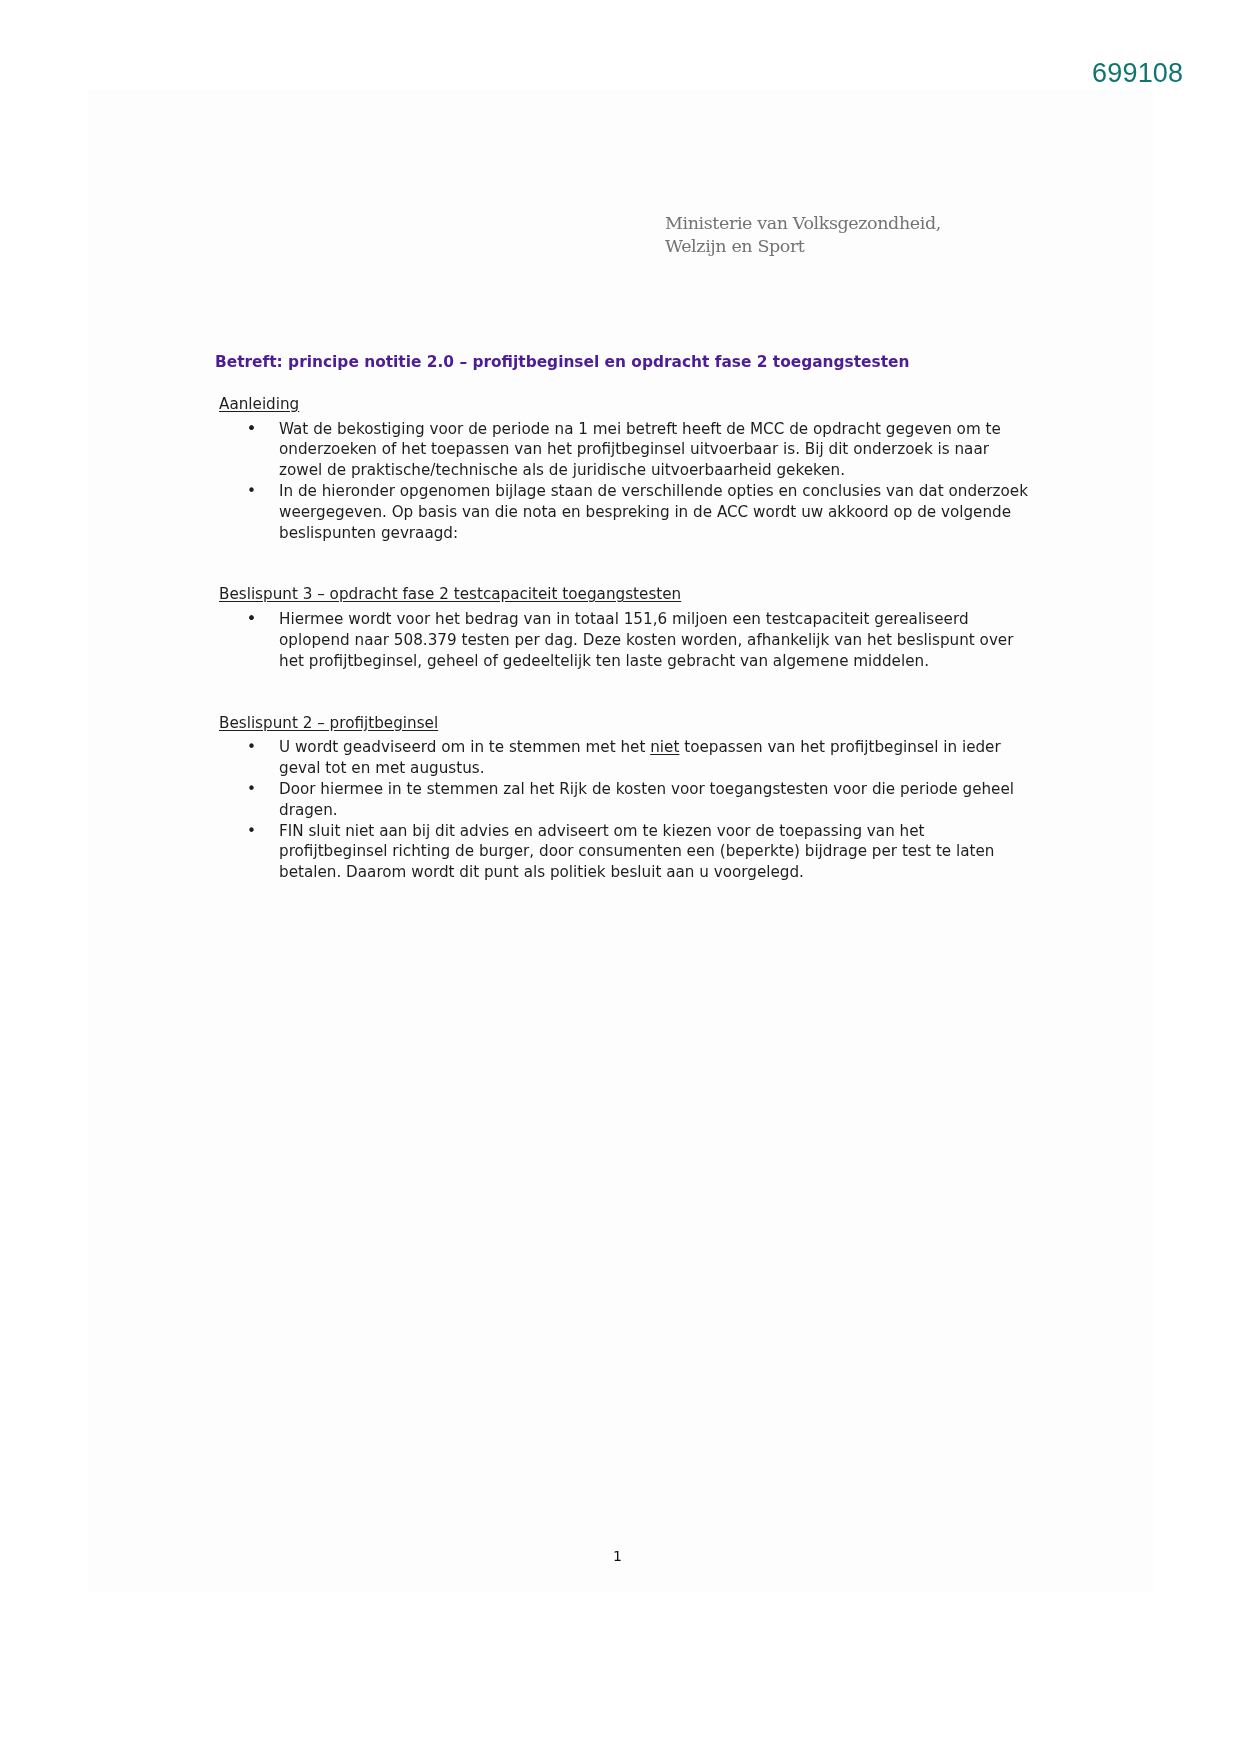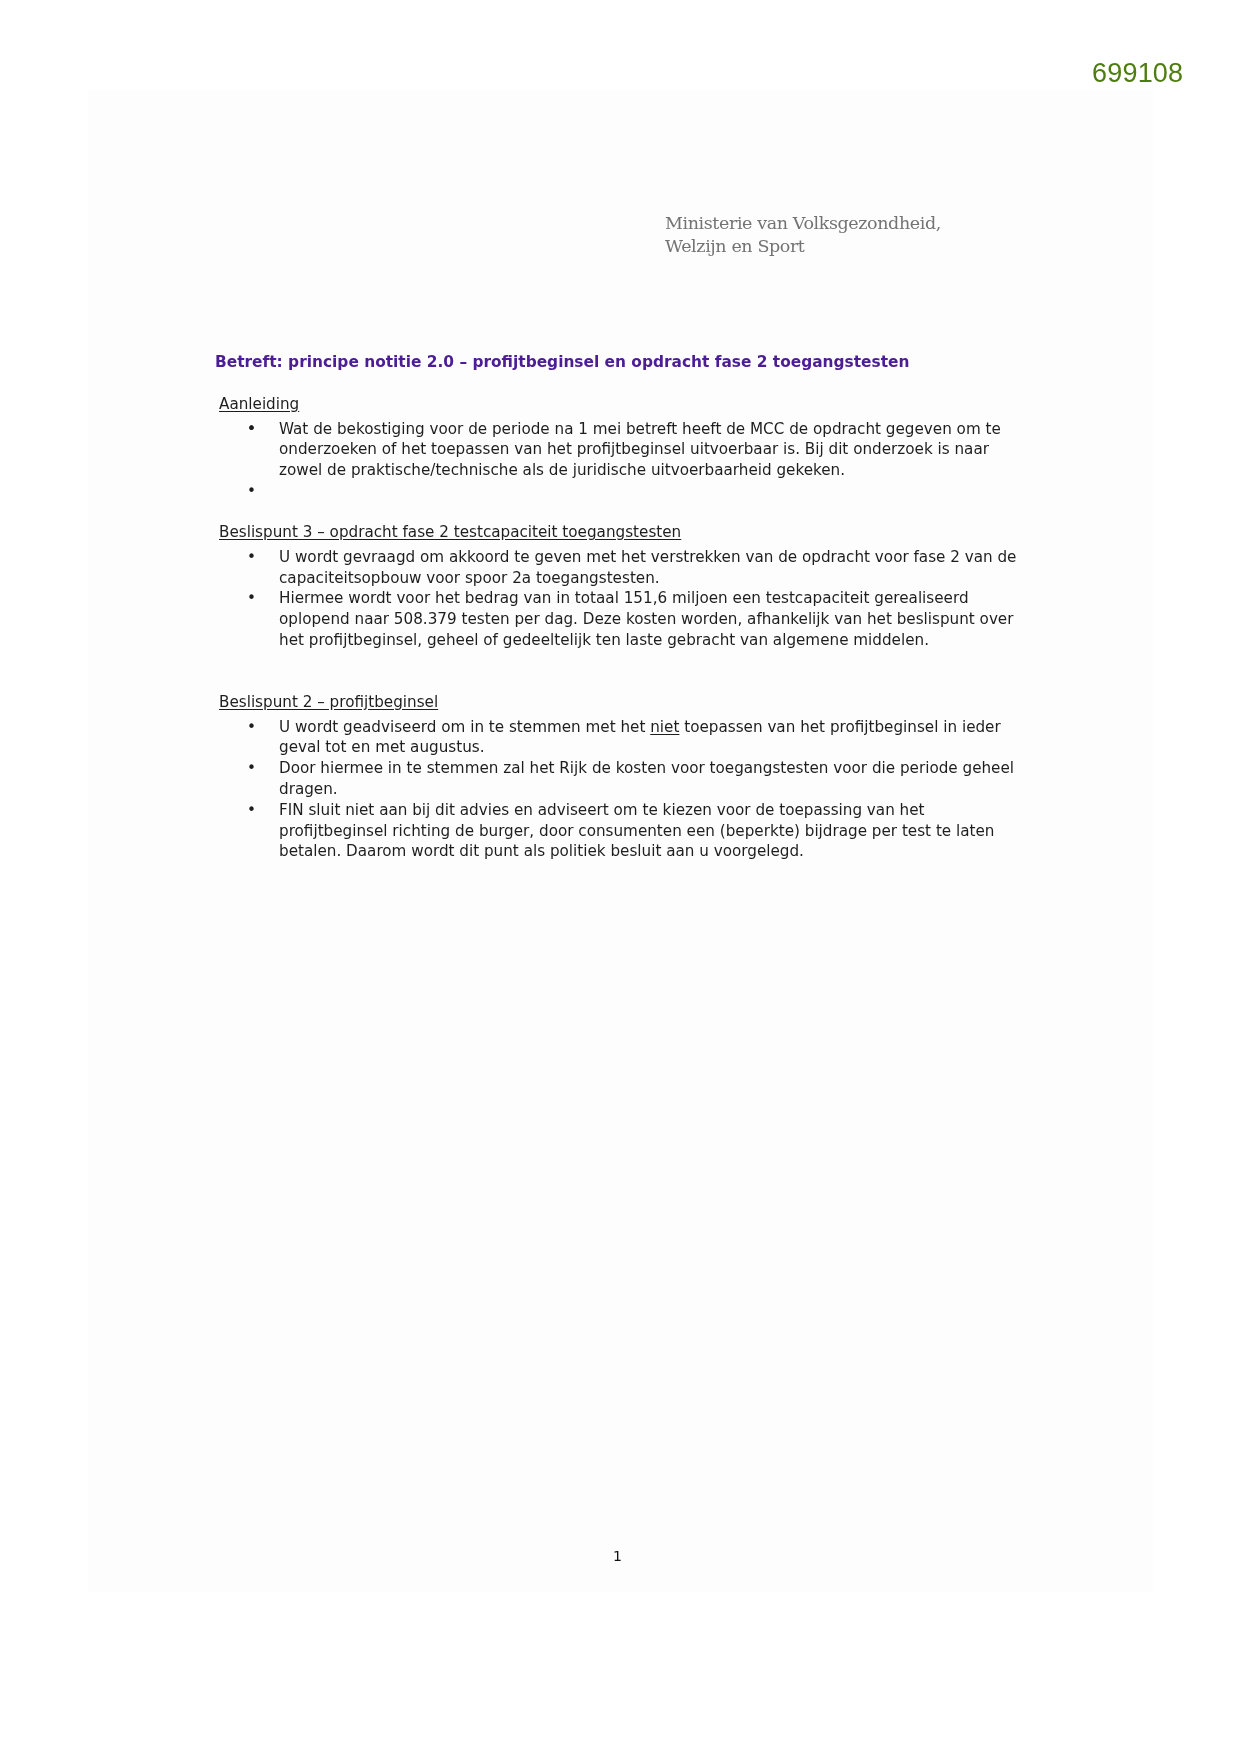--- a/index.html
+++ b/index.html
@@ -13,21 +13,21 @@
     position: relative;
     overflow: hidden;
     color: #1a1a1a;
   }
   .doc-id {
     position: absolute;
     top: 58px;
     left: 1092px;
     font-family: "Liberation Sans", sans-serif;
     font-size: 27px;
-    color: #4d7c0f;
+    color: #0f766e;
     letter-spacing: 0.2px;
   }
   .page {
     position: absolute;
     left: 88px;
     top: 90px;
     width: 1065px;
     height: 1502px;
     background: #fdfdfd;
   }
@@ -107,30 +107,30 @@
     <ul class="bullets">
       <li>
         <span class="bullet">•</span>
       </li>
       <li>
         <span class="bullet">•</span>
         <span>Wat de bekostiging voor de periode na 1 mei betreft heeft de MCC de opdracht gegeven om te onderzoeken of het toepassen van het profijtbeginsel uitvoerbaar is. Bij dit onderzoek is naar zowel de praktische/technische als de juridische uitvoerbaarheid gekeken.</span>
       </li>
       <li>
         <span class="bullet">•</span>
+        <span>In de hieronder opgenomen bijlage staan de verschillende opties en conclusies van dat onderzoek weergegeven. Op basis van die nota en bespreking in de ACC wordt uw akkoord op de volgende beslispunten gevraagd:</span>
       </li>
     </ul>
   </div>
 
   <div class="section">
     <p class="section-heading">Beslispunt 3 – opdracht fase 2 testcapaciteit toegangstesten</p>
     <ul class="bullets">
       <li>
         <span class="bullet">•</span>
-        <span>U wordt gevraagd om akkoord te geven met het verstrekken van de opdracht voor fase 2 van de capaciteitsopbouw voor spoor 2a toegangstesten.</span>
       </li>
       <li>
         <span class="bullet">•</span>
         <span>Hiermee wordt voor het bedrag van in totaal 151,6 miljoen een testcapaciteit gerealiseerd oplopend naar 508.379 testen per dag. Deze kosten worden, afhankelijk van het beslispunt over het profijtbeginsel, geheel of gedeeltelijk ten laste gebracht van algemene middelen.</span>
       </li>
     </ul>
   </div>
 
   <div class="section">
     <p class="section-heading">Beslispunt 2 – profijtbeginsel</p>

